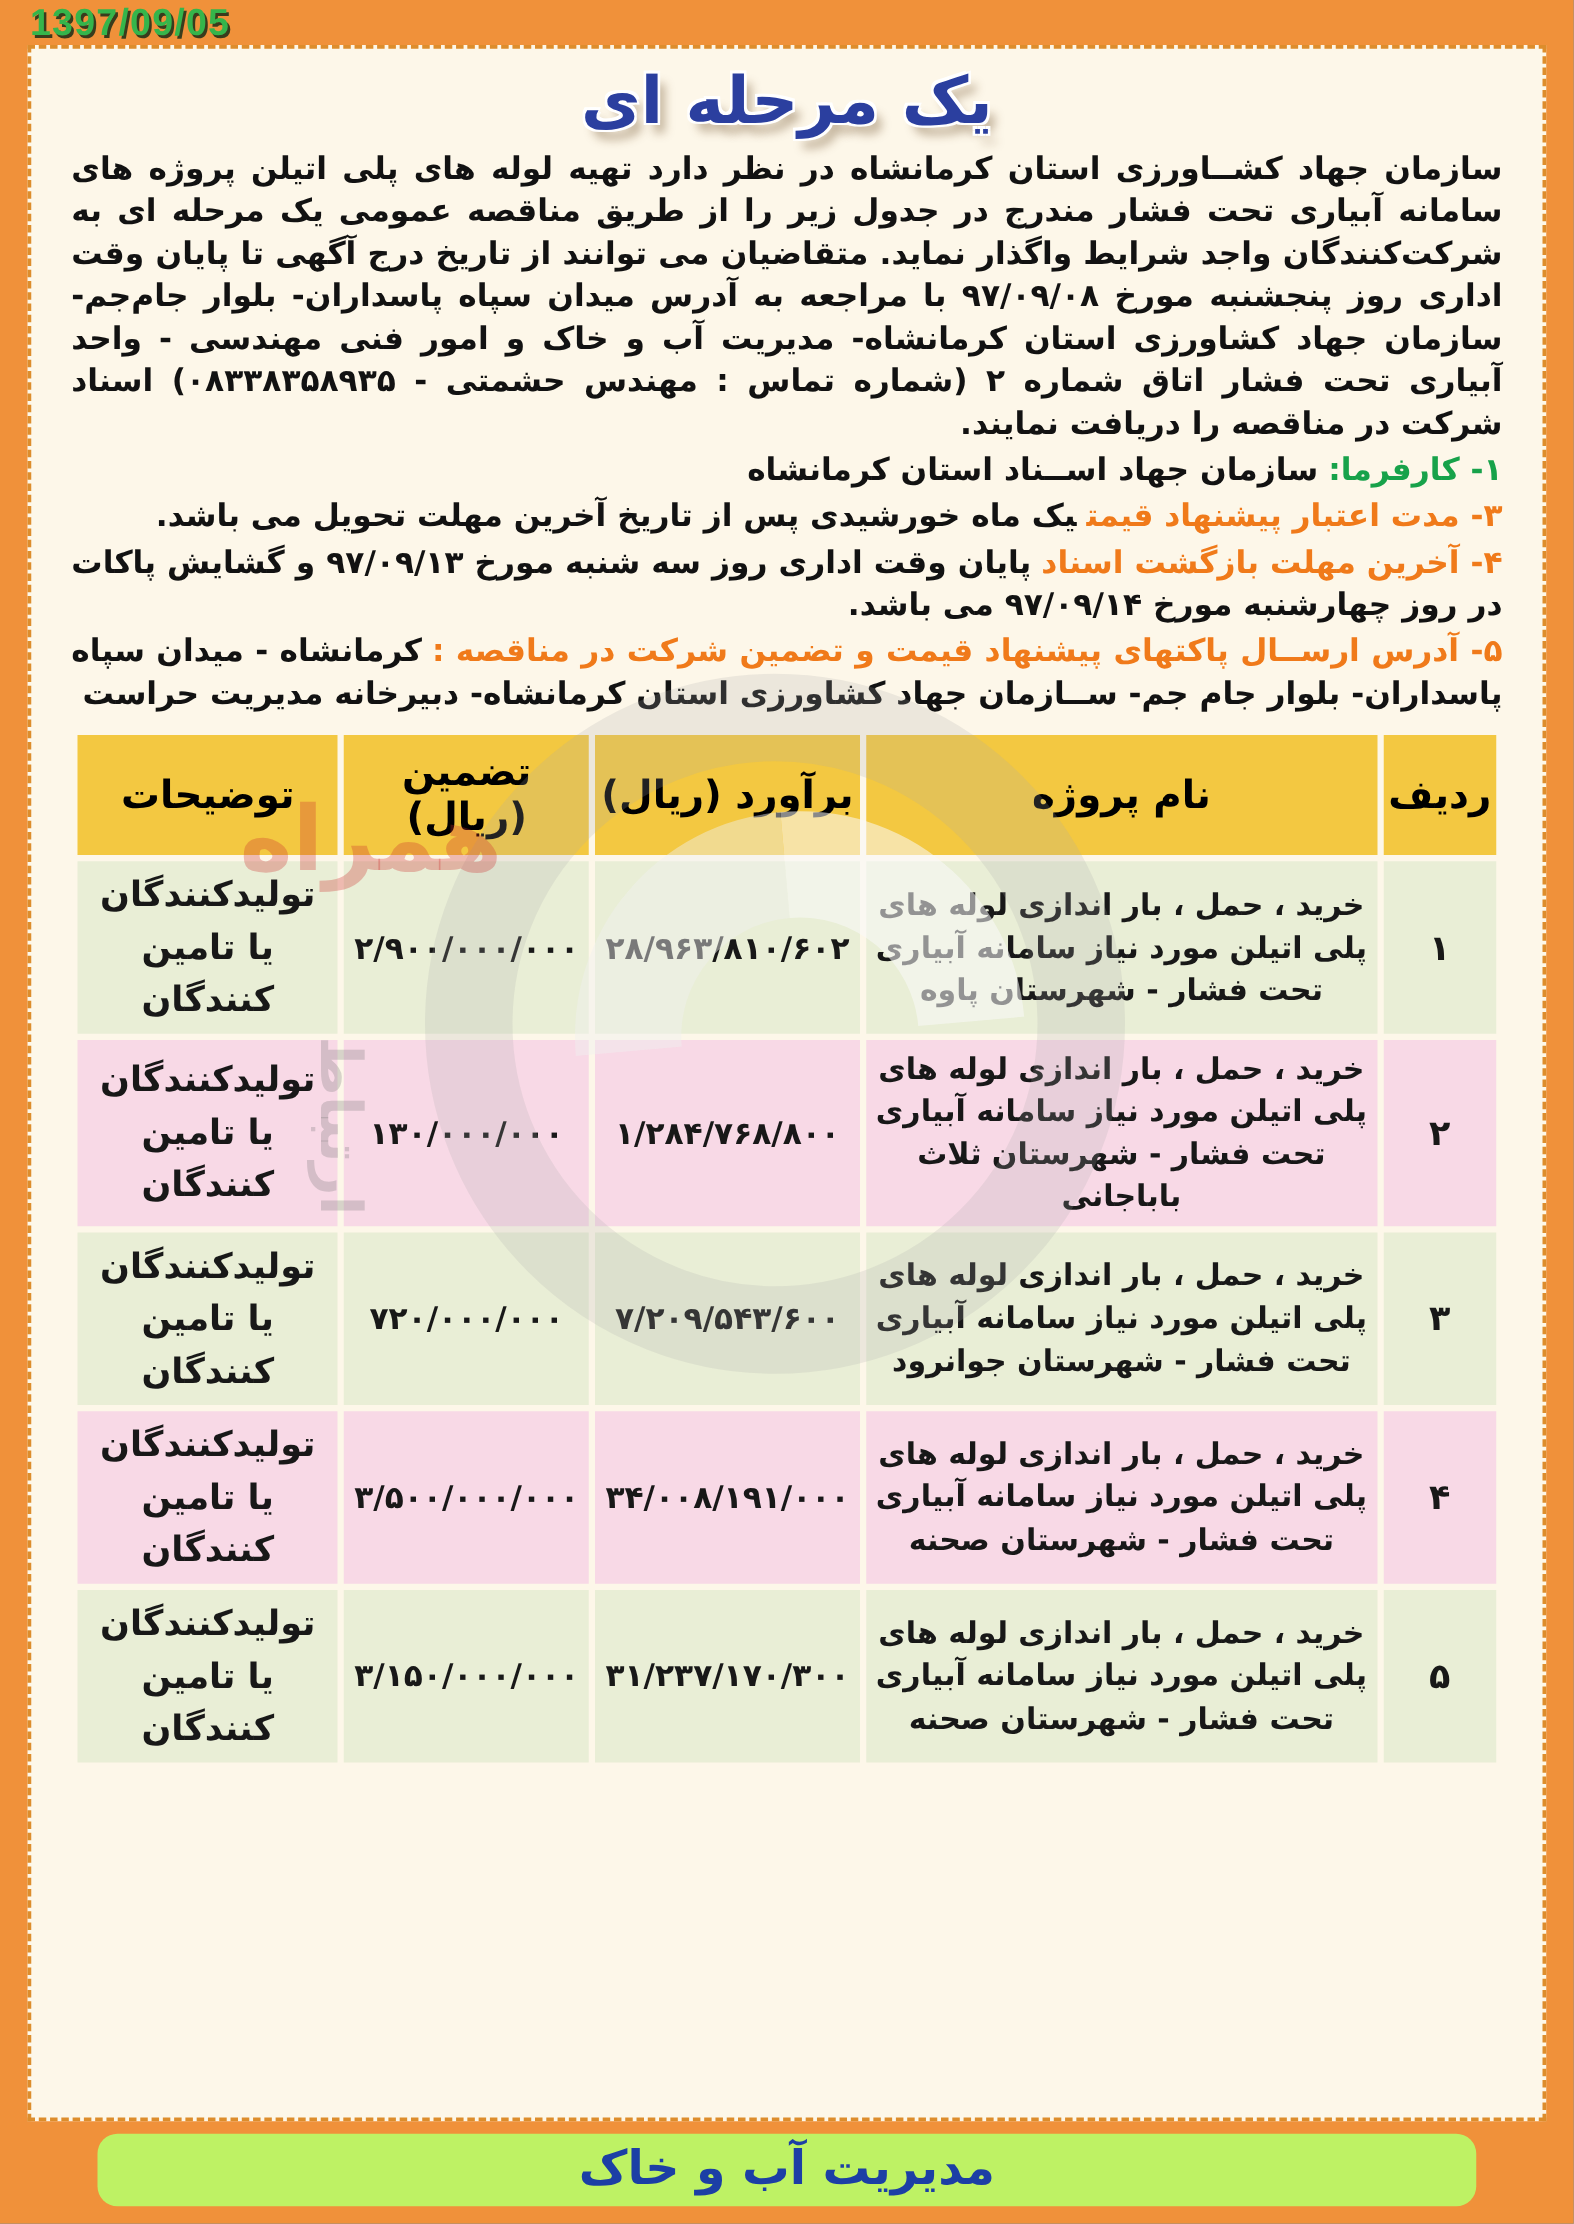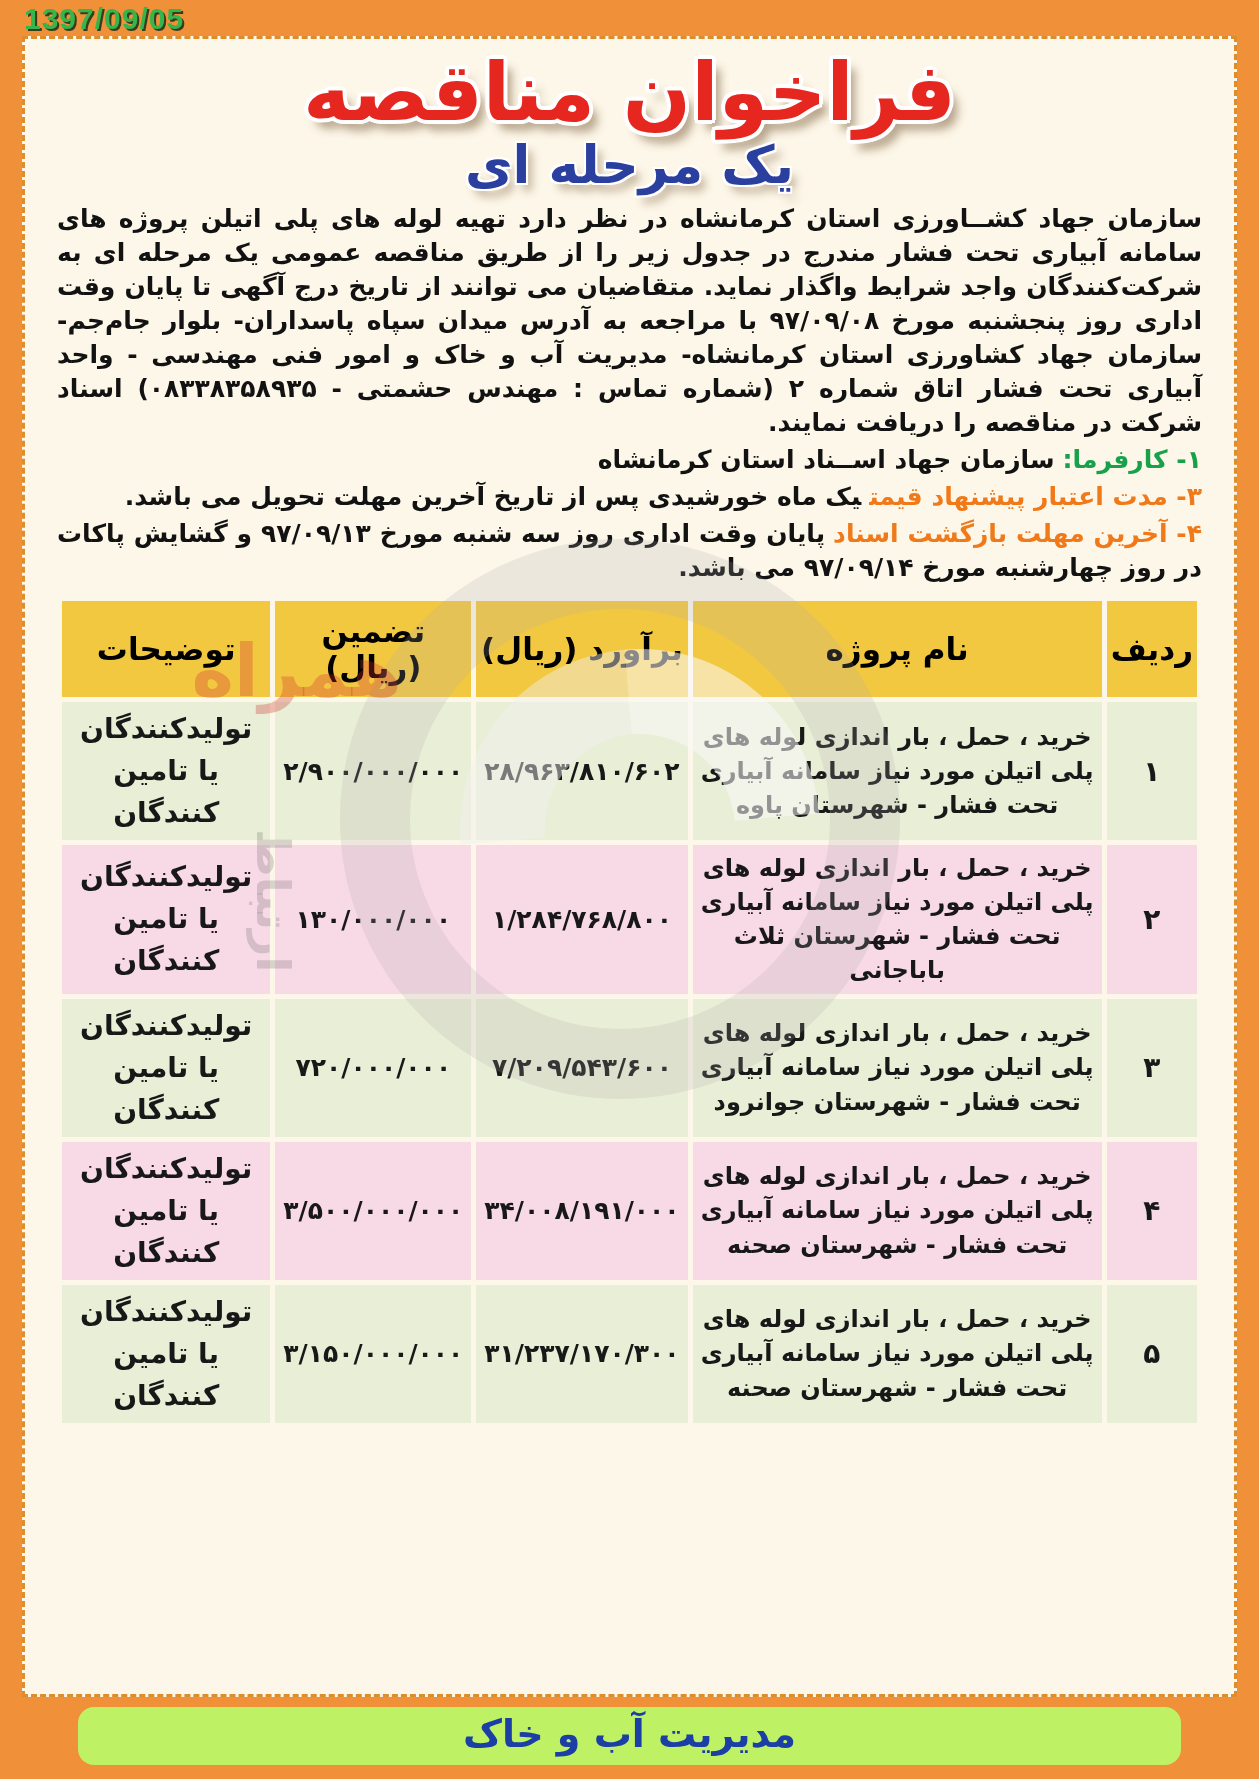--- a/index.html
+++ b/index.html
@@ -190,35 +190,37 @@
   <div class="page">
 
     <div class="watermark">
       <div class="wm-circle"></div>
       <div class="wm-swoosh"></div>
       <span class="wm-text-red">همراه</span>
       <span class="wm-text-gray">ارتباط</span>
     </div>
 
     <div class="title-block">
-      <span class="tender-title">فراخوان مناقصه</span>
       <span class="tender-subtitle">یک مرحله ای</span>
     </div>
 
     <div class="body-copy">
       <p class="intro">سازمان جهاد کشــاورزی استان کرمانشاه در نظر دارد تهیه لوله های پلی اتیلن پروژه های سامانه آبیاری تحت فشار مندرج در جدول زیر را از طریق مناقصه عمومی یک مرحله ای به شرکت‌کنندگان واجد شرایط واگذار نماید. متقاضیان می توانند از تاریخ درج آگهی تا پایان وقت اداری روز پنجشنبه مورخ ۹۷/۰۹/۰۸ با مراجعه به آدرس میدان سپاه پاسداران- بلوار جام‌جم- سازمان جهاد کشاورزی استان کرمانشاه- مدیریت آب و خاک و امور فنی مهندسی - واحد آبیاری تحت فشار اتاق شماره ۲ (شماره تماس : مهندس حشمتی - ۰۸۳۳۸۳۵۸۹۳۵) اسناد شرکت در مناقصه را دریافت نمایند.</p>
 
       <p class="item">
         <span class="item-label label-green">۱- کارفرما:</span><span class="item-text">سازمان جهاد اســناد استان کرمانشاه</span>
       </p>
       <p class="item">
         <span class="item-label label-orange">۳- مدت اعتبار پیشنهاد قیمت</span><span class="item-text">یک ماه خورشیدی پس از تاریخ آخرین مهلت تحویل می باشد.</span>
       </p>
       <p class="item">
         <span class="item-label label-orange">۴- آخرین مهلت بازگشت اسناد</span><span class="item-text">پایان وقت اداری روز سه شنبه مورخ ۹۷/۰۹/۱۳ و گشایش پاکات در روز چهارشنبه مورخ ۹۷/۰۹/۱۴ می باشد.</span>
+      </p>
+      <p class="item">
+        <span class="item-label label-orange">۵- آدرس ارســال پاکتهای پیشنهاد قیمت و تضمین شرکت در مناقصه :</span><span class="item-text">کرمانشاه - میدان سپاه پاسداران- بلوار جام جم- ســازمان جهاد کشاورزی استان کرمانشاه- دبیرخانه مدیریت حراست</span>
       </p>
     </div>
 
     <table class="tender-table">
       <colgroup>
         <col class="col-row">
           <col class="col-project">
           <col class="col-estimate">
           <col class="col-guarantee">
           <col class="col-notes">

